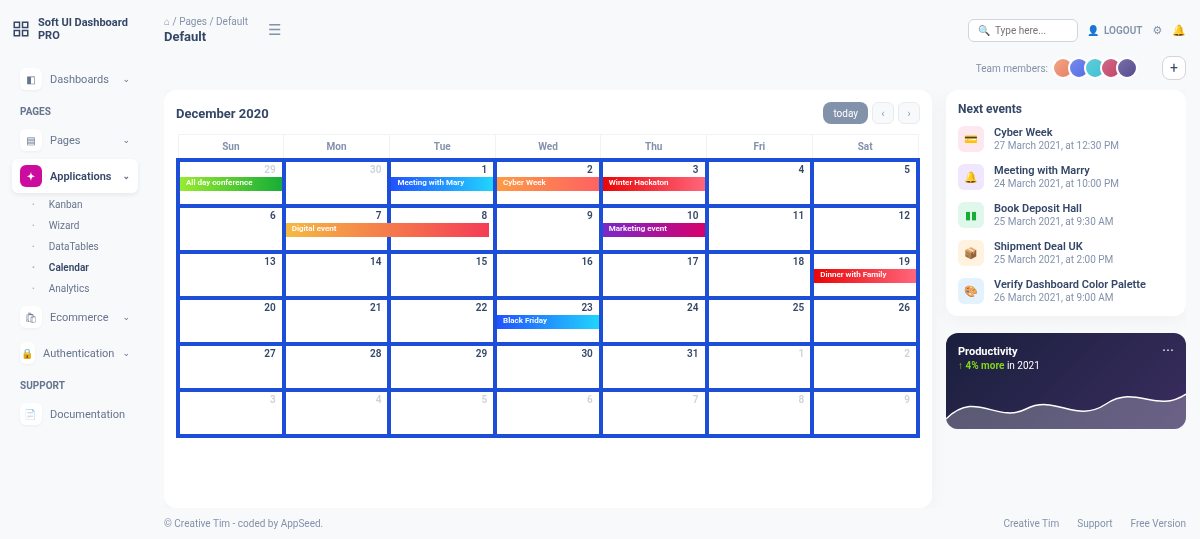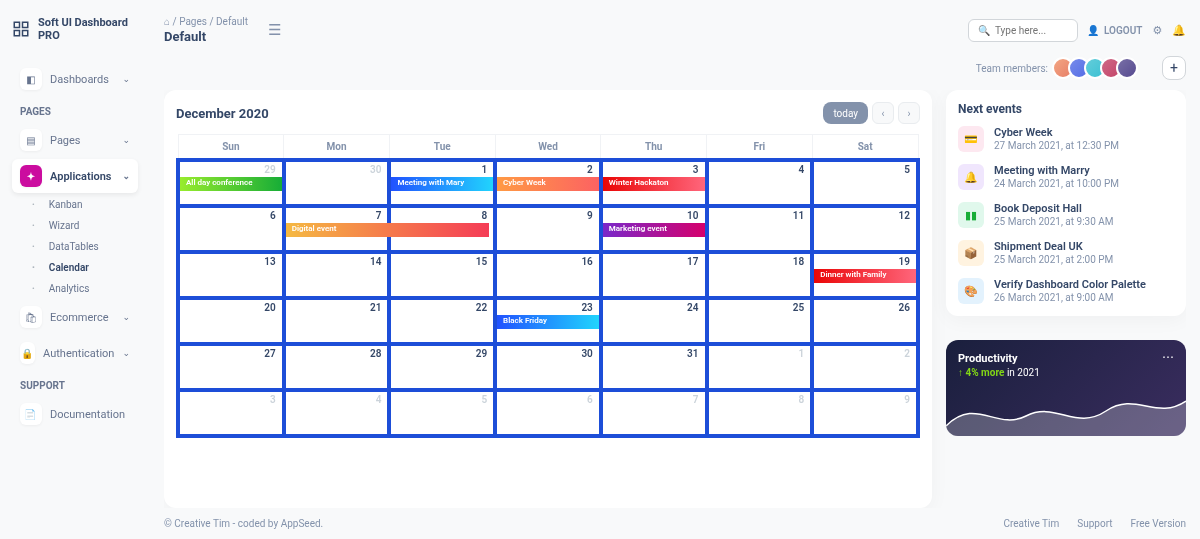--- a/index.html
+++ b/index.html
@@ -54,21 +54,21 @@
 .event{position:absolute;left:0;right:0;top:15px;height:14px;font-size:8px;color:#fff;padding:1px 6px;font-weight:600;white-space:nowrap;overflow:hidden;border-radius:0}
 .ev-green{background:linear-gradient(90deg,#98ec2d,#17ad37)}
 .ev-blue{background:linear-gradient(90deg,#2152ff,#21d4fd)}
 .ev-orange{background:linear-gradient(90deg,#ff9a44,#fc6262)}
 .ev-red{background:linear-gradient(90deg,#ea0606,#ff667c)}
 .ev-purple{background:linear-gradient(90deg,#7928ca,#d6006c)}
 .ev-orange2{background:linear-gradient(90deg,#f5b942,#f53c56)}
 .ev-blue2{background:linear-gradient(90deg,#2152ff,#21d4fd)}
 .span2{right:-100%}
 
-.rightcol{width:240px;display:flex;flex-direction:column;gap:24px}
+.rightcol{width:240px;display:flex;flex-direction:column;gap:17px}
 .events-card{background:#fff;border-radius:12px;padding:12px;box-shadow:0 4px 20px rgba(0,0,0,.04)}
 .events-title{font-size:12px;font-weight:700;color:#344767;margin-bottom:10px}
 .event-row{display:flex;gap:10px;margin-bottom:12px}
 .event-icon{width:26px;height:26px;border-radius:6px;display:flex;align-items:center;justify-content:center;font-size:11px;flex-shrink:0}
 .ei1{background:#fde8f0;color:#ea4c89}
 .ei2{background:#f0e6fd;color:#7928ca}
 .ei3{background:#e0f8ec;color:#17ad37}
 .ei4{background:#fff3e0;color:#ff9a44}
 .ei5{background:#e3f2fd;color:#2196f3}
 .event-name{font-size:11px;font-weight:600;color:#344767}

